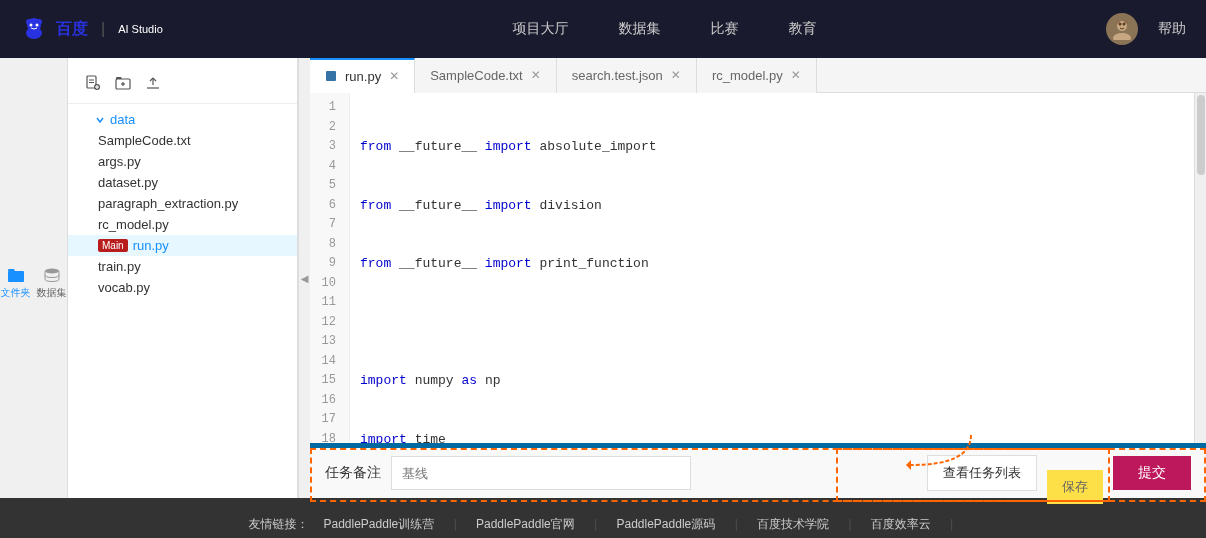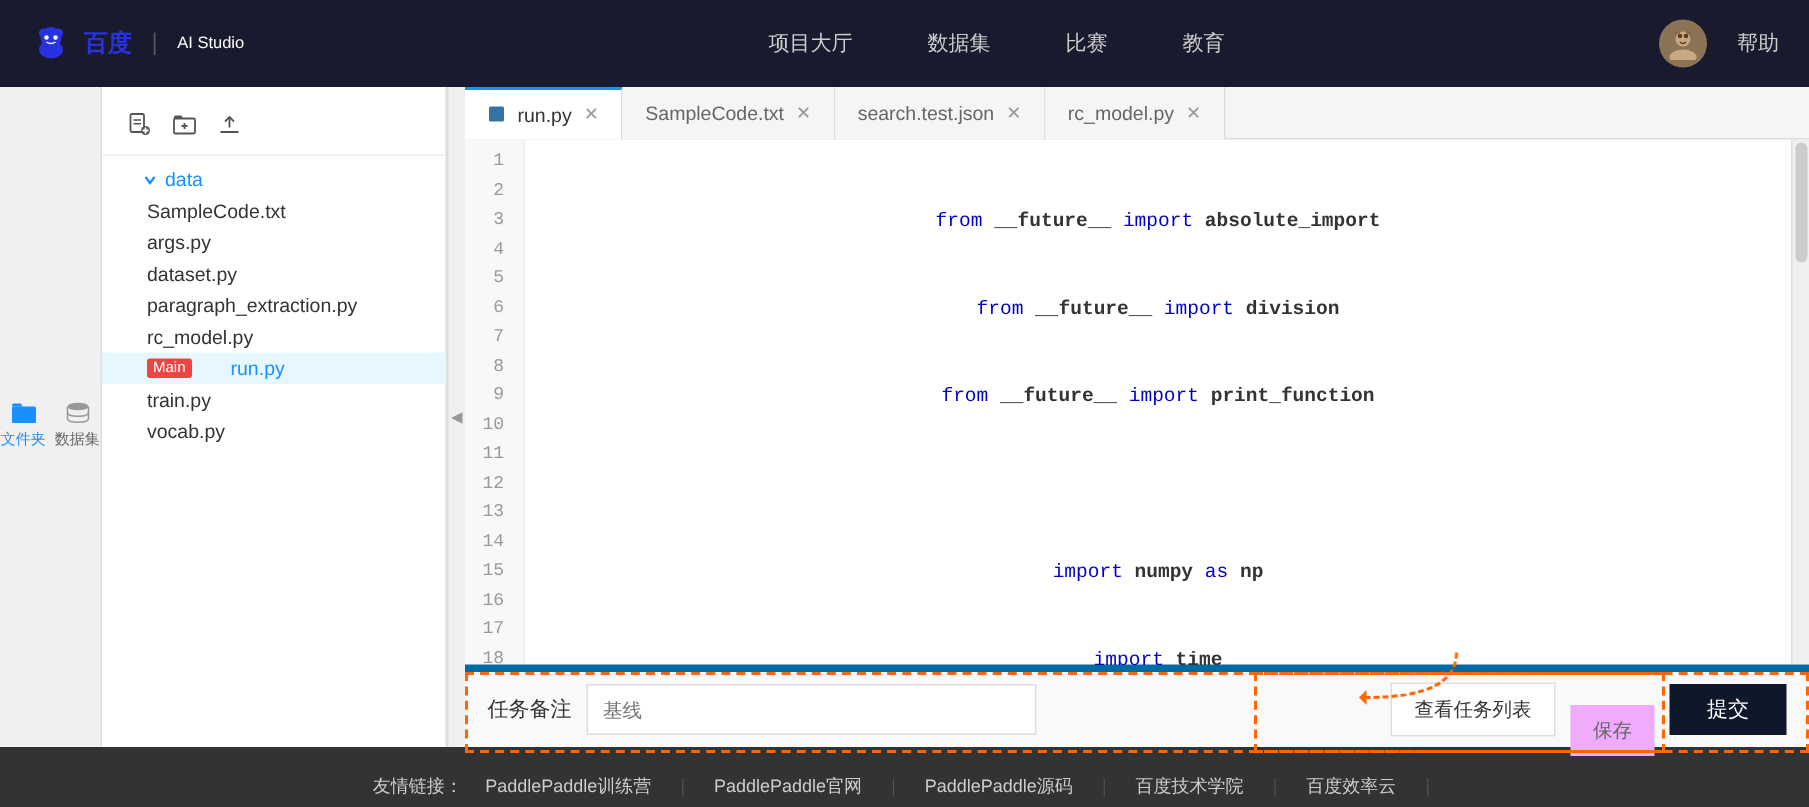--- a/index.html
+++ b/index.html
@@ -125,26 +125,26 @@
       padding: 3px 15px 3px 30px;
       cursor: pointer;
       font-size: 13px;
       color: #333;
       display: flex;
       align-items: center;
       gap: 5px;
     }
     .tree-file.active { background: #e6f7ff; }
     .main-badge {
-      background: #ef4444;
+      background: #b91c1c;
       color: white;
       font-size: 10px;
       padding: 1px 4px;
       border-radius: 2px;
-      margin-right: 21px;
+      margin-right: 0;
     }
     .run-py-label {
       color: #1890ff;
     }
 
     
     .editor-area {
       flex: 1;
       display: flex;
       flex-direction: column;
@@ -209,26 +209,25 @@
       flex: 1;
       padding: 5px 10px;
       overflow: auto;
       line-height: 1.5;
       white-space: pre;
     }
     .code-line {
       height: 19.5px;
       display: flex;
       align-items: center;
-      justify-content: center;
     }
     .kw-from { color: #0000cd; font-weight: normal; }
     .kw-import { color: #0000cd; }
     .kw-as { color: #0000cd; }
-    .normal { color: #333; font-weight: bold; }
+    .normal { color: #333; }
 
     
     .editor-scrollbar {
       width: 12px;
       background: #f0f0f0;
       border-left: 1px solid #ddd;
     }
     .scrollbar-thumb {
       width: 8px;
       margin: 2px;
@@ -266,30 +265,30 @@
       padding: 8px 15px;
       background: white;
       border: 1px solid #ddd;
       color: #333;
       font-size: 13px;
       cursor: pointer;
       white-space: nowrap;
     }
     .save-btn {
       padding: 8px 15px;
-      background: #f0abfc;
+      background: #fde047;
       border: none;
       color: #666;
       font-size: 13px;
       cursor: pointer;
       margin-top: 28px;
     }
     .submit-btn {
       padding: 8px 25px;
-      background: #0f172a;
+      background: #be185d;
       border: none;
       color: white;
       font-size: 14px;
       cursor: pointer;
     }
 
     
     .footer {
       background: #333;
       color: #ccc;

